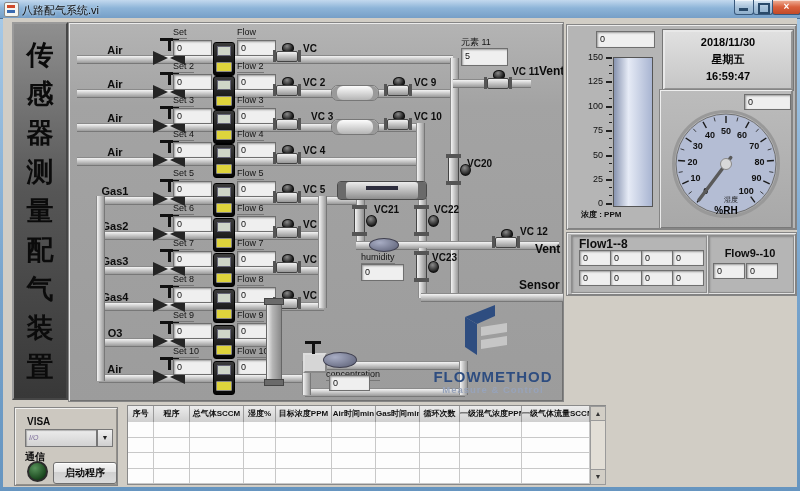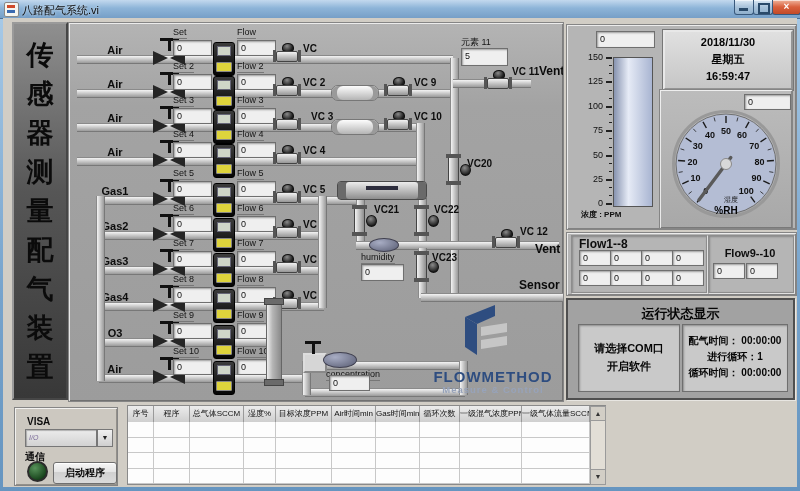--- a/index.html
+++ b/index.html
@@ -106,21 +106,21 @@
      text-align:center;line-height:15px;}
   .led{border-radius:50%;background:radial-gradient(circle at 35% 30%,#57925a,#16421a 75%);border:2px solid #2c2c2c;}
   .btn{background:linear-gradient(180deg,#f6f6f6,#e4e4e4 45%,#d0d0d0 46%,#dadada);
      border:1px solid #6f6f6f;border-radius:3px;box-shadow:inset 0 1px 0 #fff;
      font-weight:bold;color:#0a0a0a;text-align:center;overflow:hidden;}
   .btn.orange{background:linear-gradient(180deg,#f8dc95,#f0c364 45%,#e5ae42);border-color:#b08a34;}
   .label-small{font-size:10px;font-weight:bold;color:#0d0d0d;}
   .table-wrap{background:#fff;border:1px solid #8a8a8a;}
   .th{position:absolute;top:0;height:16px;background:linear-gradient(180deg,#ececec,#cfcfcf);
      border-right:1px solid #9a9a9a;border-bottom:1px solid #9a9a9a;font-size:8px;color:#101010;
-     text-align:center;line-height:16px;white-space:nowrap;overflow:hidden;}
+     text-align:center;line-height:16px;white-space:nowrap;overflow:hidden;font-weight:bold;}
   .td{position:absolute;background:#fdfdfd;border-right:1px solid #c8c8c8;border-bottom:1px solid #c8c8c8;}
   .sb{background:#d2cec6;border:1px solid #9a9a9a;font-size:7px;text-align:center;color:#333;}
 </style>
 </head>
 <body>
 
 <div id="app">
   <div class="abs titlebar">
     <div class="abs app-icon">
       <i style="left:2px;top:2px;width:8px;height:3px;background:#d04a2a;"></i>
@@ -532,36 +532,20 @@
         <div class="abs numbox" style="left:105px;top:17px;width:27px;height:12px;">0</div>
         <div class="abs numbox" style="left:12px;top:37px;width:27px;height:12px;">0</div>
         <div class="abs numbox" style="left:43px;top:37px;width:27px;height:12px;">0</div>
         <div class="abs numbox" style="left:74px;top:37px;width:27px;height:12px;">0</div>
         <div class="abs numbox" style="left:105px;top:37px;width:27px;height:12px;">0</div>
         <div class="abs numbox" style="left:146px;top:30px;width:27px;height:12px;">0</div>
         <div class="abs numbox" style="left:179px;top:30px;width:27px;height:12px;">0</div>
       </div>
   </div>
 
-  <div class="abs statuspanel" style="left:566px;top:298px;width:225px;height:98px;">
-    <div class="abs statustitle" style="left:0;top:5px;width:100%;">运行状态显示</div>
-    <div class="abs statusbox" style="left:10px;top:24px;width:100px;height:66px;">
-      <div style="margin-top:14px;text-align:center;font-size:11px;line-height:18px;">
-        <div>请选择COM口</div>
-        <div>开启软件</div>
-      </div>
-    </div>
-    <div class="abs statusbox" style="left:114px;top:24px;width:104px;height:66px;">
-      <div style="margin-top:8px;text-align:center;font-size:10px;line-height:16px;">
-        <div>配气时间： 00:00:00</div>
-        <div>进行循环：1</div>
-        <div>循环时间： 00:00:00</div>
-      </div>
-    </div>
-  </div>
 
   <div class="abs visapanel raised" style="left:14px;top:407px;width:102px;height:77px;">
     <div class="abs label-small" style="left:12px;top:8px;">VISA</div>
     <div class="abs combo" style="left:10px;top:21px;width:70px;height:16px;">
       <div class="combo-glyph">I/O</div>
     </div>
     <div class="abs dropbtn" style="left:82px;top:21px;width:14px;height:16px;">▼</div>
     <div class="abs label-small" style="left:10px;top:42px;">通信</div>
     <div class="abs led" style="left:12px;top:53px;width:17px;height:17px;"></div>
     <div class="abs btn" style="left:38px;top:54px;width:62px;height:20px;font-size:10px;line-height:19px;">启动程序</div>

